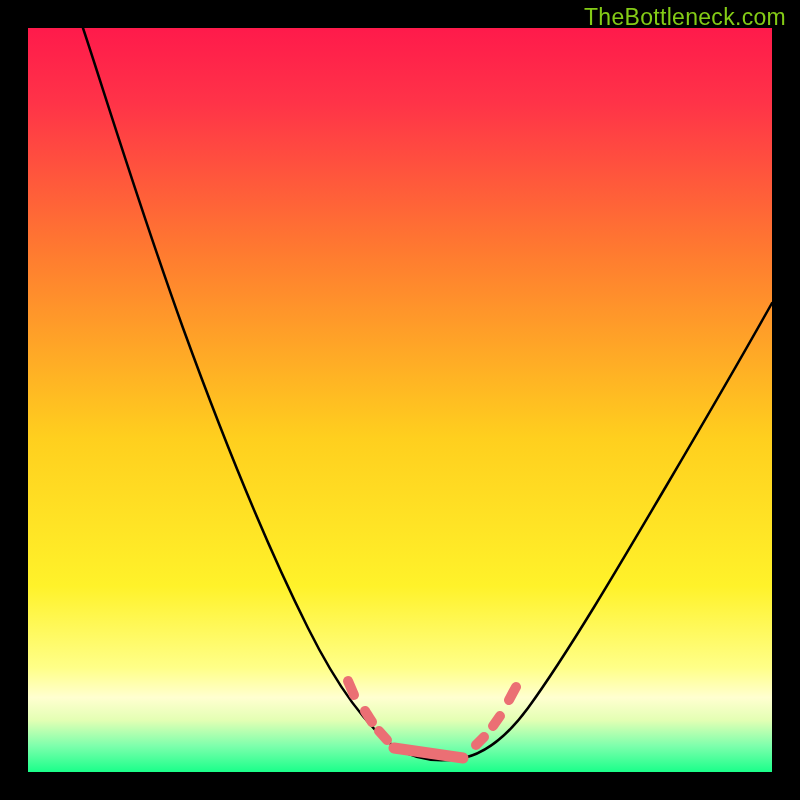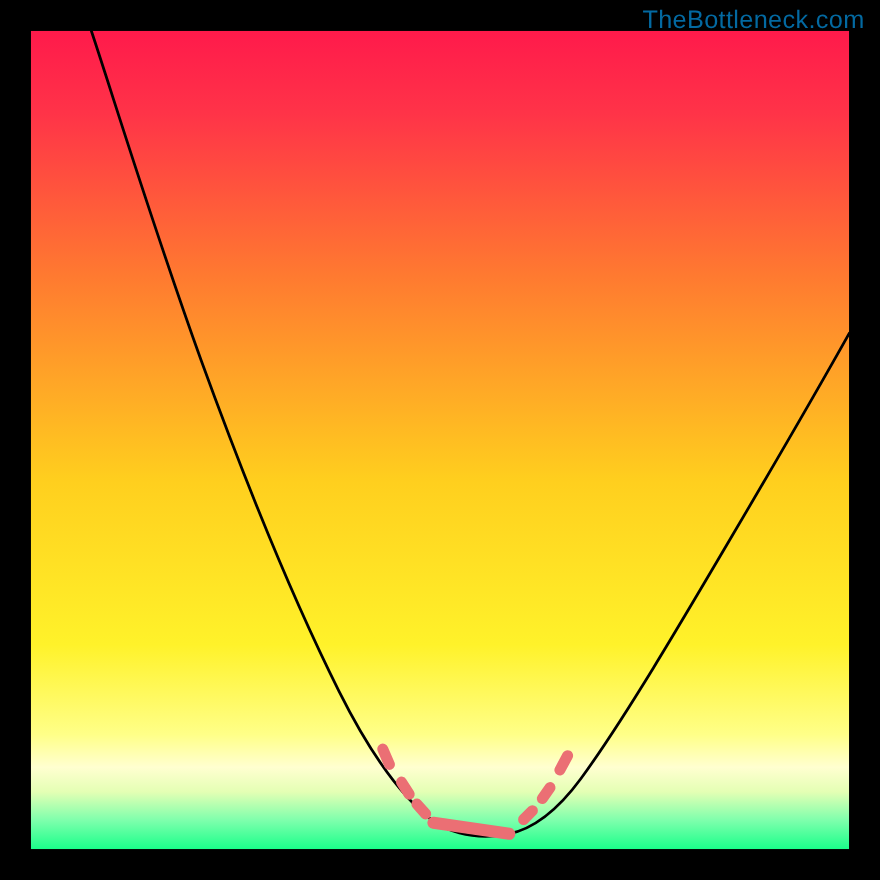--- a/index.html
+++ b/index.html
@@ -1,17 +1,17 @@
 <!DOCTYPE html>
 <html><head>
 <meta charset="utf-8">
 <style>
 html,body{margin:0;padding:0;width:800px;height:800px;overflow:hidden;background:#000;font-family:Arial,Helvetica,sans-serif}
 .frame{position:absolute;left:0;top:0;width:800px;height:800px;background:#000}
-.watermark{position:absolute;right:14px;top:4px;color:#0369a1;font-size:23px;font-weight:400;letter-spacing:.3px}
+.watermark{position:absolute;right:14px;top:4px;color:#84cc16;font-size:23px;font-weight:400;letter-spacing:.3px}
 .plot{position:absolute;left:28px;top:28px;width:744px;height:744px}
 svg{display:block;width:100%;height:100%}
 </style>
 </head>
 <body>
 
 <div class="frame">
   <div class="watermark">TheBottleneck.com</div>
   <div class="plot">
     <svg viewBox="0 0 744 744">

